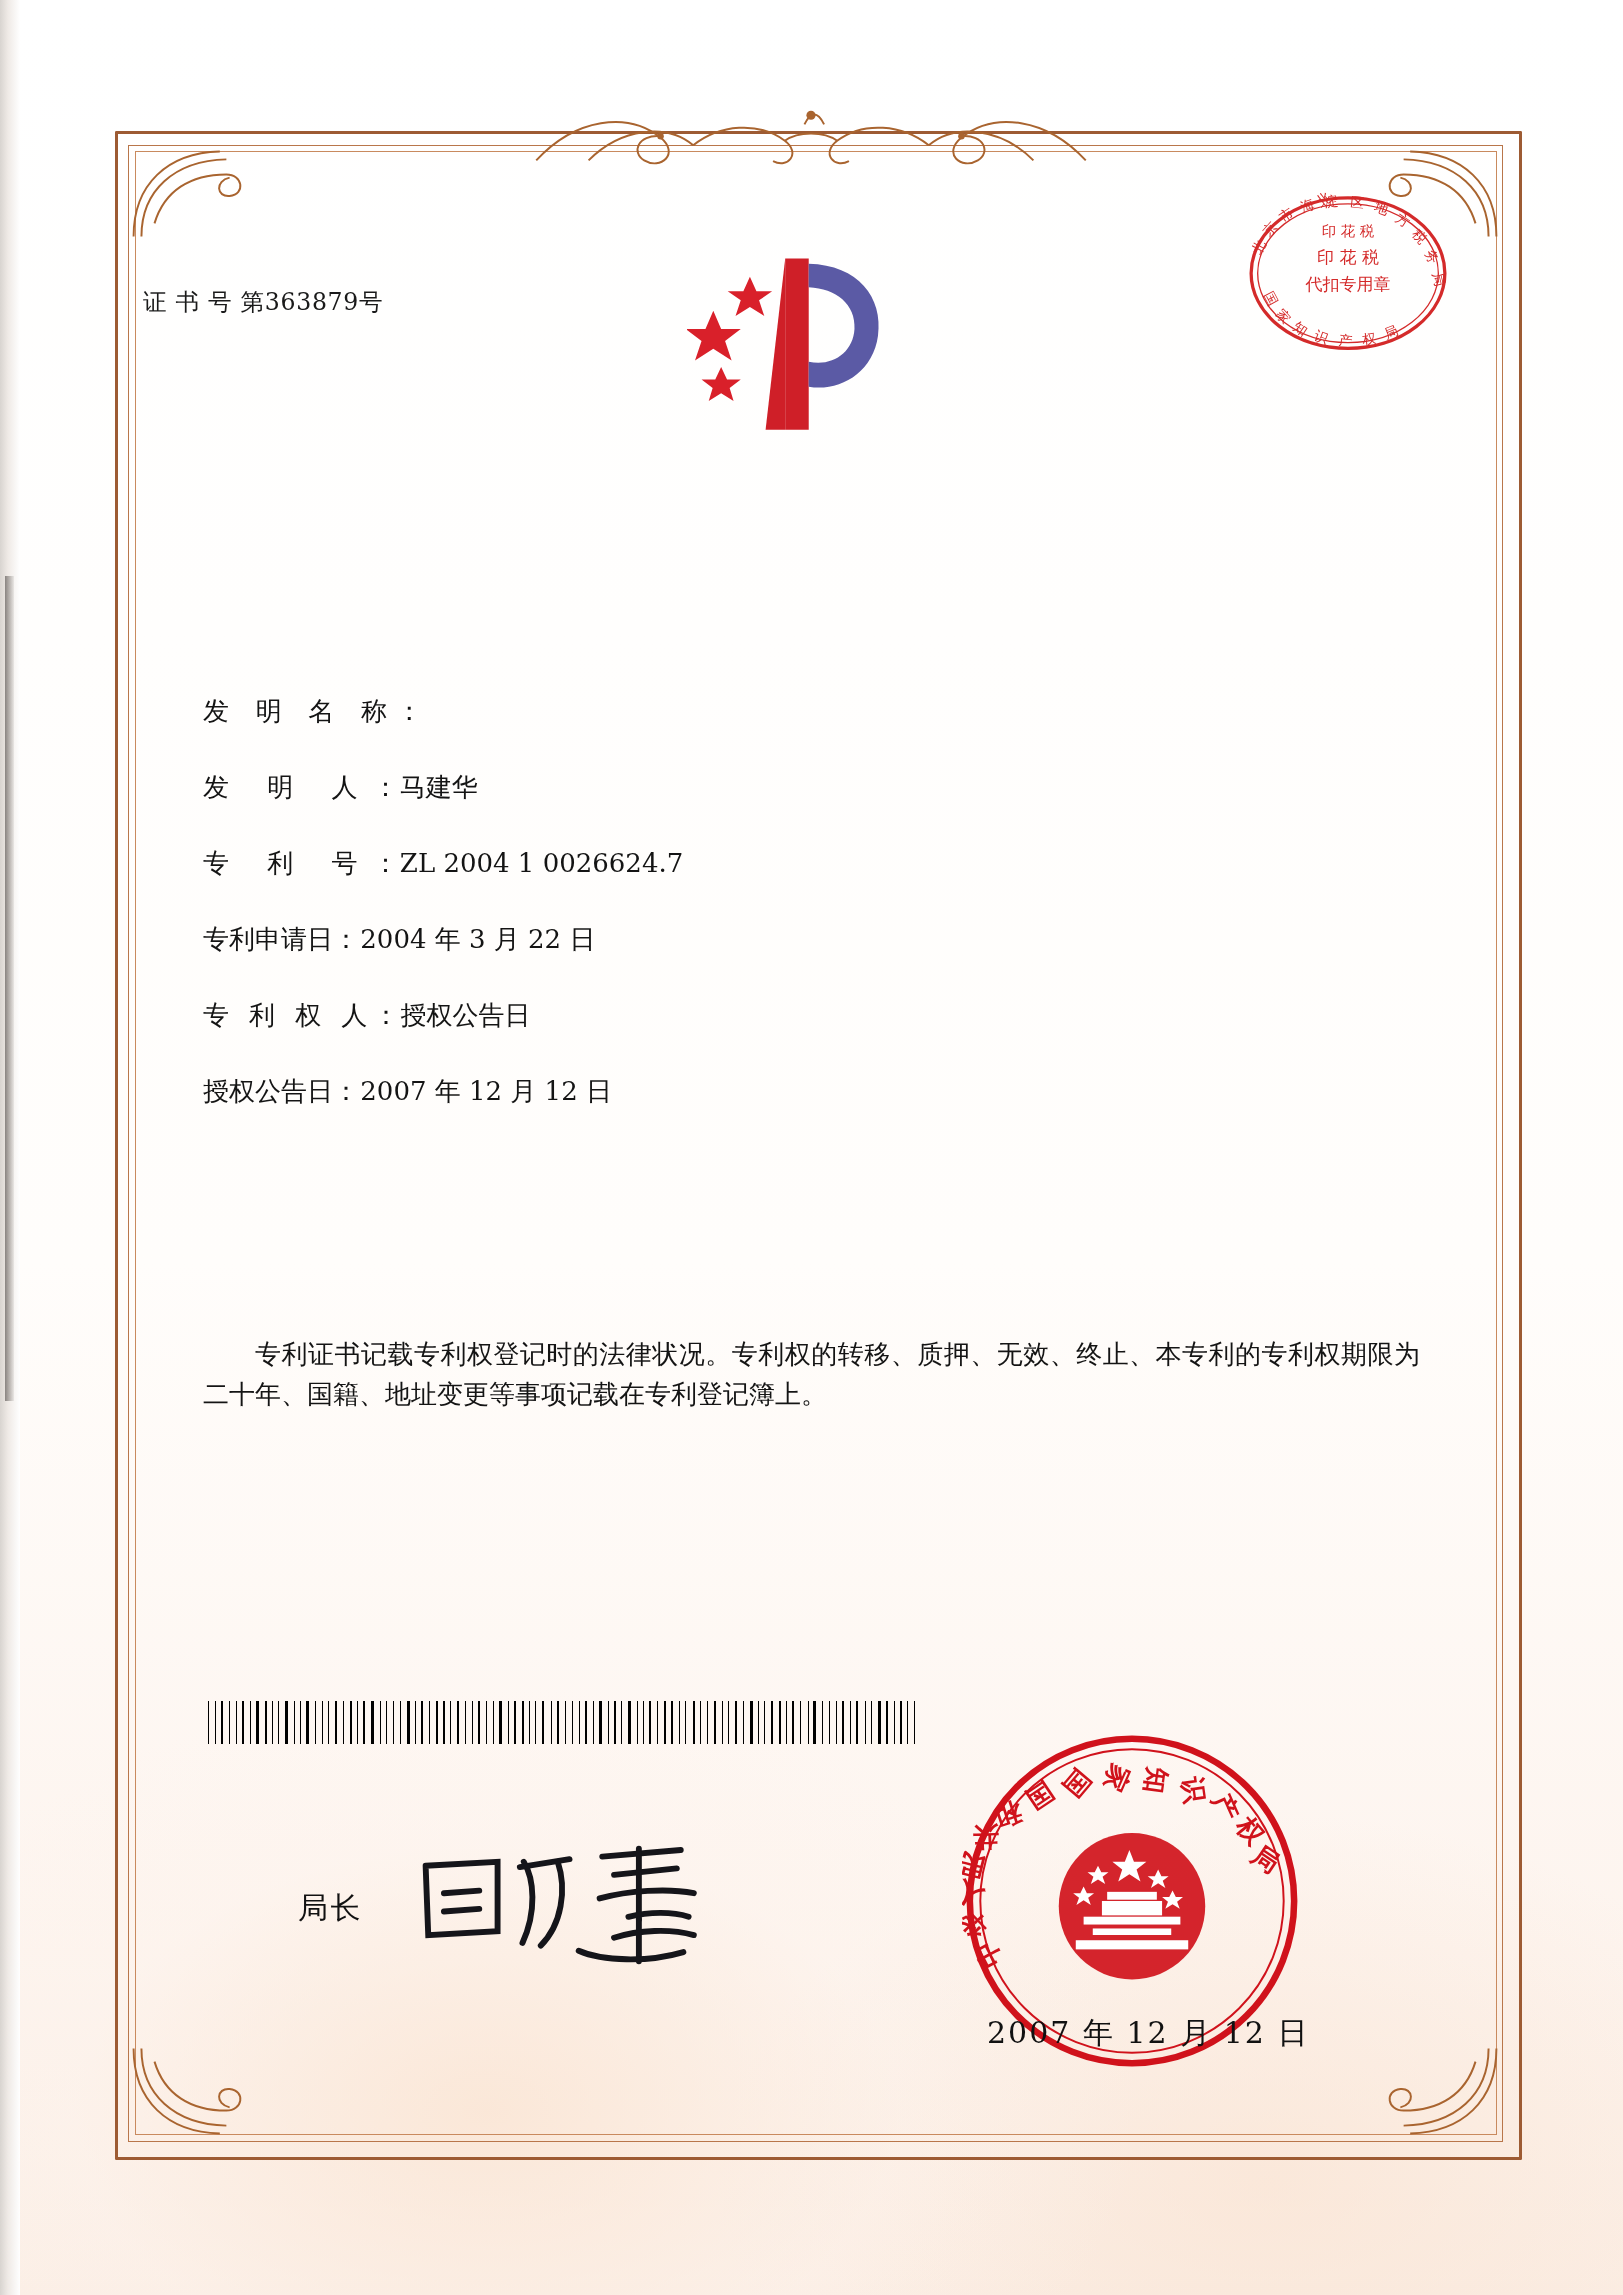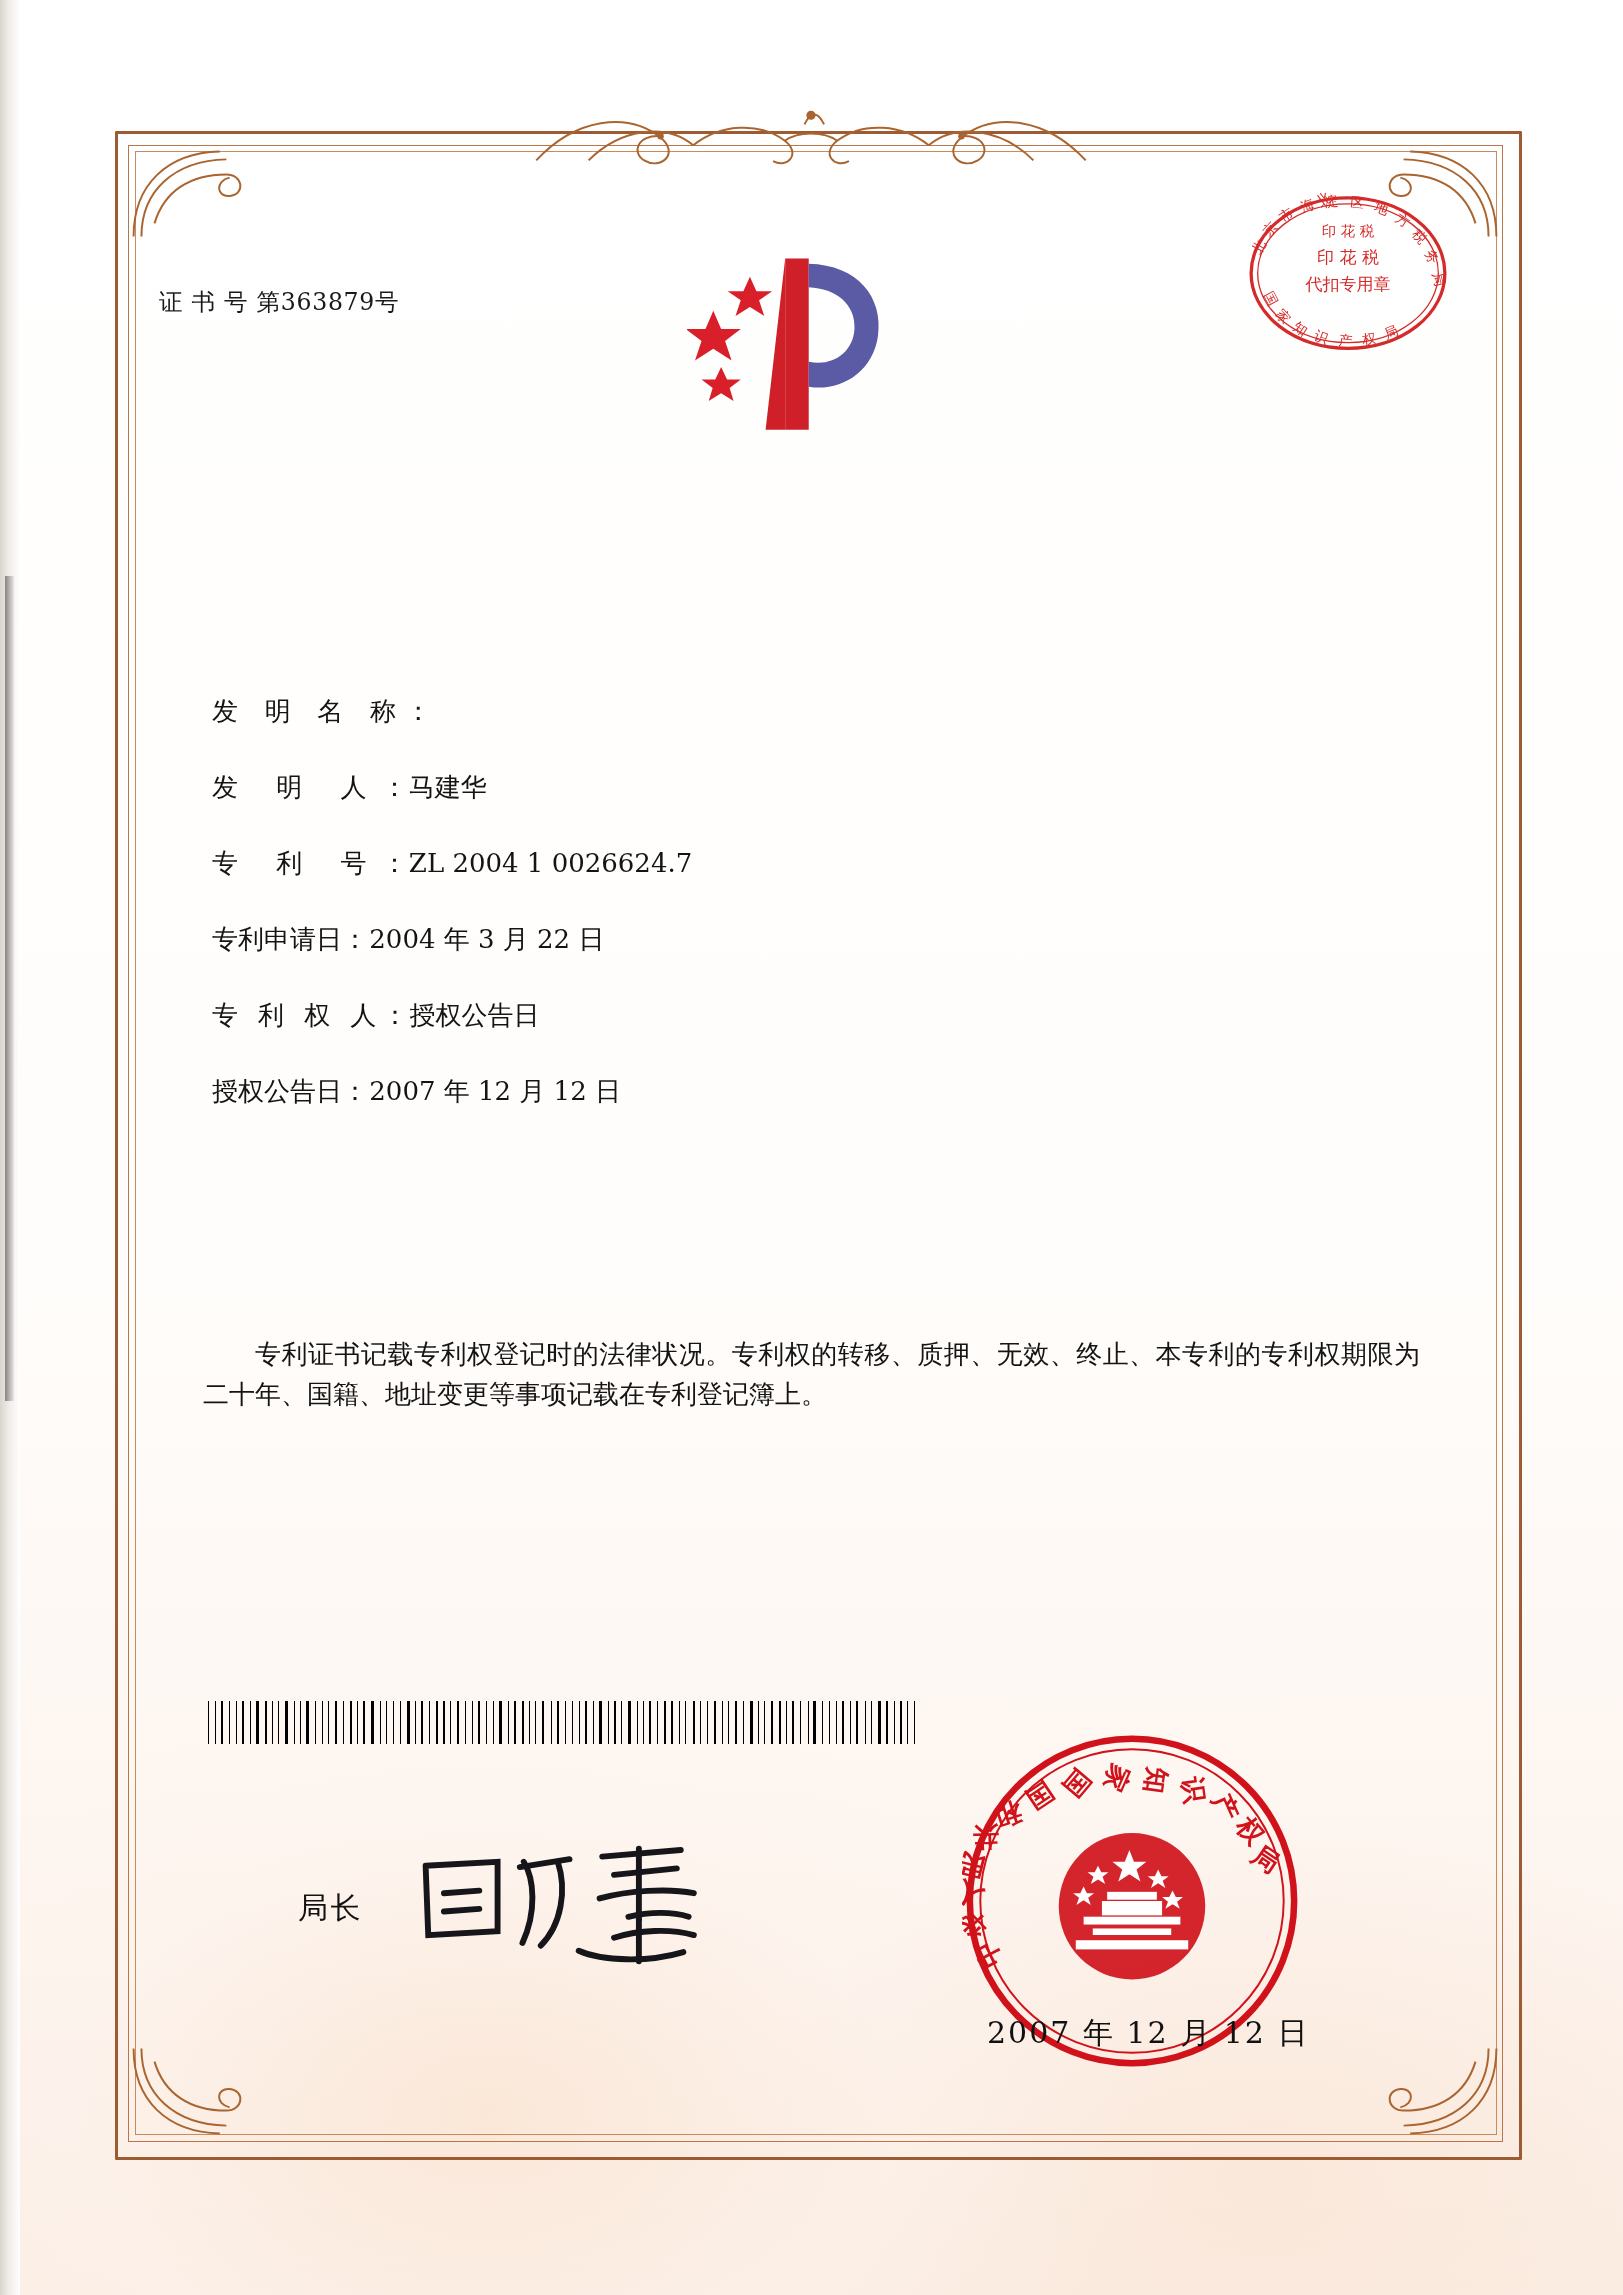--- a/index.html
+++ b/index.html
@@ -73,21 +73,21 @@
   
   .top-ornament {
     position: absolute;
     left: 497px; top: 98px;
     width: 628px; height: 79px;
   }
 
   
   .cert-no {
     position: absolute;
-    left: 159px; top: 286px;
+    left: 143px; top: 286px;
     font-size: 23.6px;
     color: #1a1a1a;
     letter-spacing: 0.7px;
     white-space: nowrap;
     font-family: "DejaVu Serif", "Liberation Serif", serif;
     text-align: right;
   }
 
   .logo {
     position: absolute;
@@ -112,21 +112,20 @@
     font-weight: bold;
     font-family: "DejaVu Serif", "Liberation Serif", serif;
     text-indent: 22px;
   }
 
   
   .fields {
     position: absolute;
     left: 203px; top: 694px;
     width: 1244px;
-    margin-left: 9px;
   }
   .field-row {
     display: flex;
     align-items: baseline;
     margin-bottom: 41px;
     font-size: 26px;
     color: #141414;
     white-space: nowrap;
   }
   .field-label {

